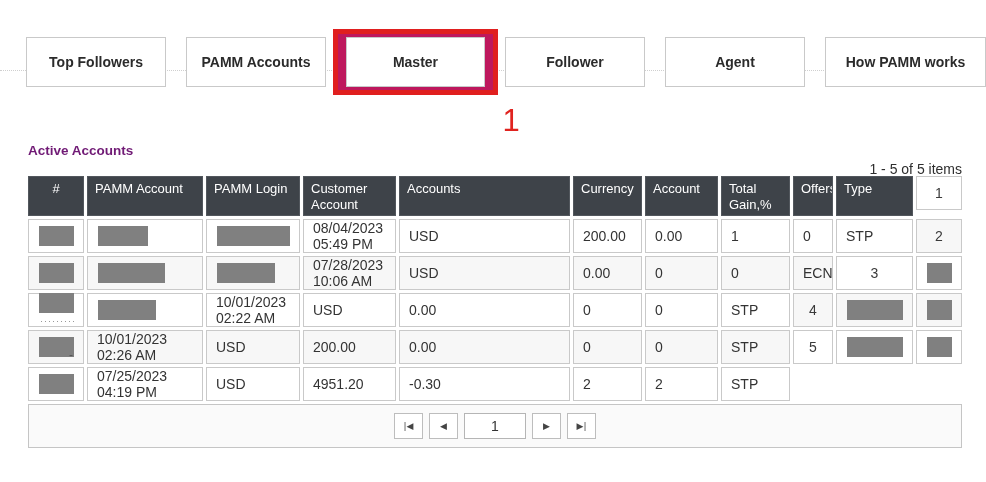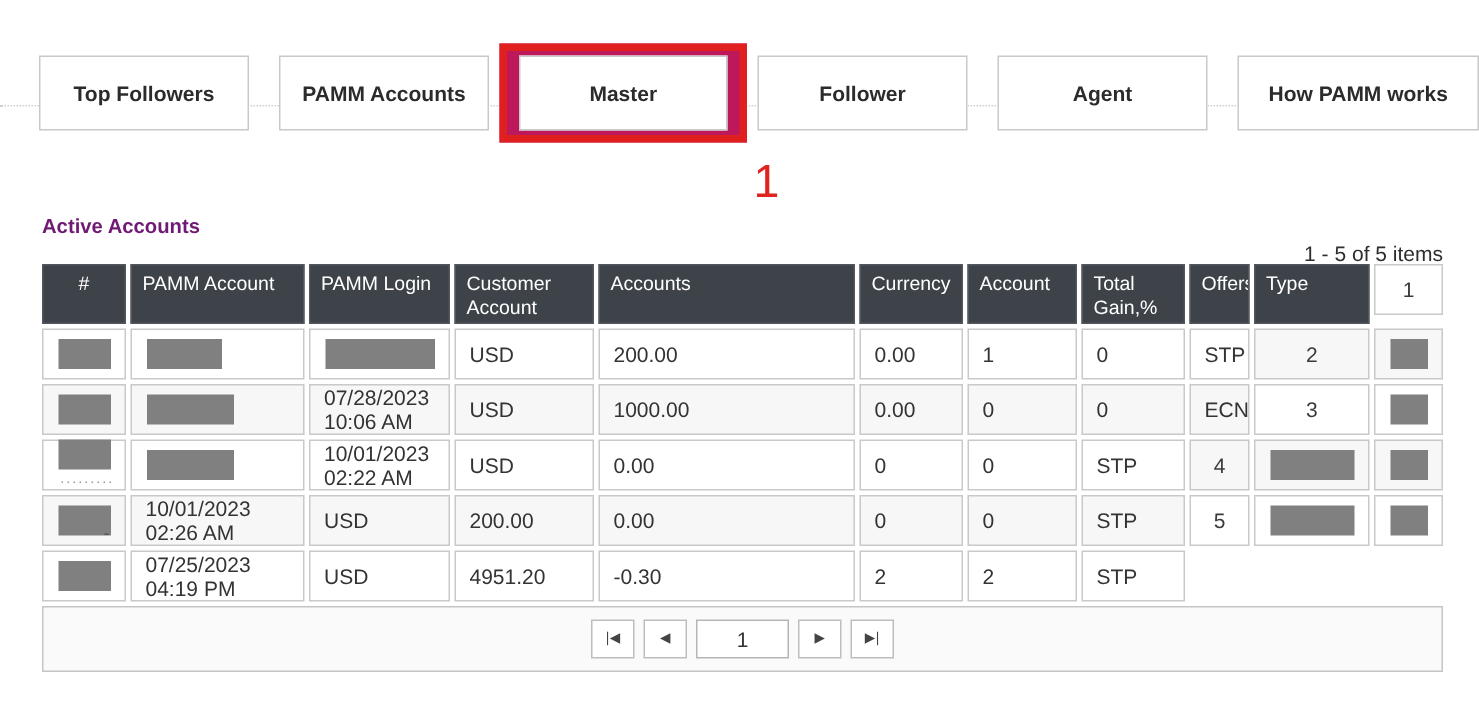--- a/index.html
+++ b/index.html
@@ -94,20 +94,23 @@
       </div>
     <div class="cell">
         <span class="redact r-login" style="width: 50px;"></span>
         <span class="login-ghost"></span>
       </div>
     <div class="cell">
         <span class="redact r-customer" style="width: 80px;"></span>
         <span class="cust-dash"></span>
       </div>
     <div class="cell">
+        <span class="created">08/04/2023 05:49 PM</span>
+      </div>
+    <div class="cell">
         <span class="currency">USD</span>
       </div>
     <div class="cell">
         <span class="equity">200.00</span>
       </div>
     <div class="cell">
         <span class="gain">0.00</span>
       </div>
     <div class="cell">
         <span class="offers">1</span>
@@ -131,23 +134,20 @@
       </div>
     <div class="cell alt">
         <span class="redact r-customer" style="width: 58px;"></span>
         <span class="cust-dash"></span>
       </div>
     <div class="cell alt">
         <span class="created">07/28/2023 10:06 AM</span>
       </div>
     <div class="cell alt">
         <span class="currency">USD</span>
-      </div>
-    <div class="cell alt">
-        <span class="equity">1000.00</span>
       </div>
     <div class="cell alt">
         <span class="gain">0.00</span>
       </div>
     <div class="cell alt">
         <span class="offers">0</span>
       </div>
     <div class="cell alt">
         <span class="followers">0</span>
       </div>

